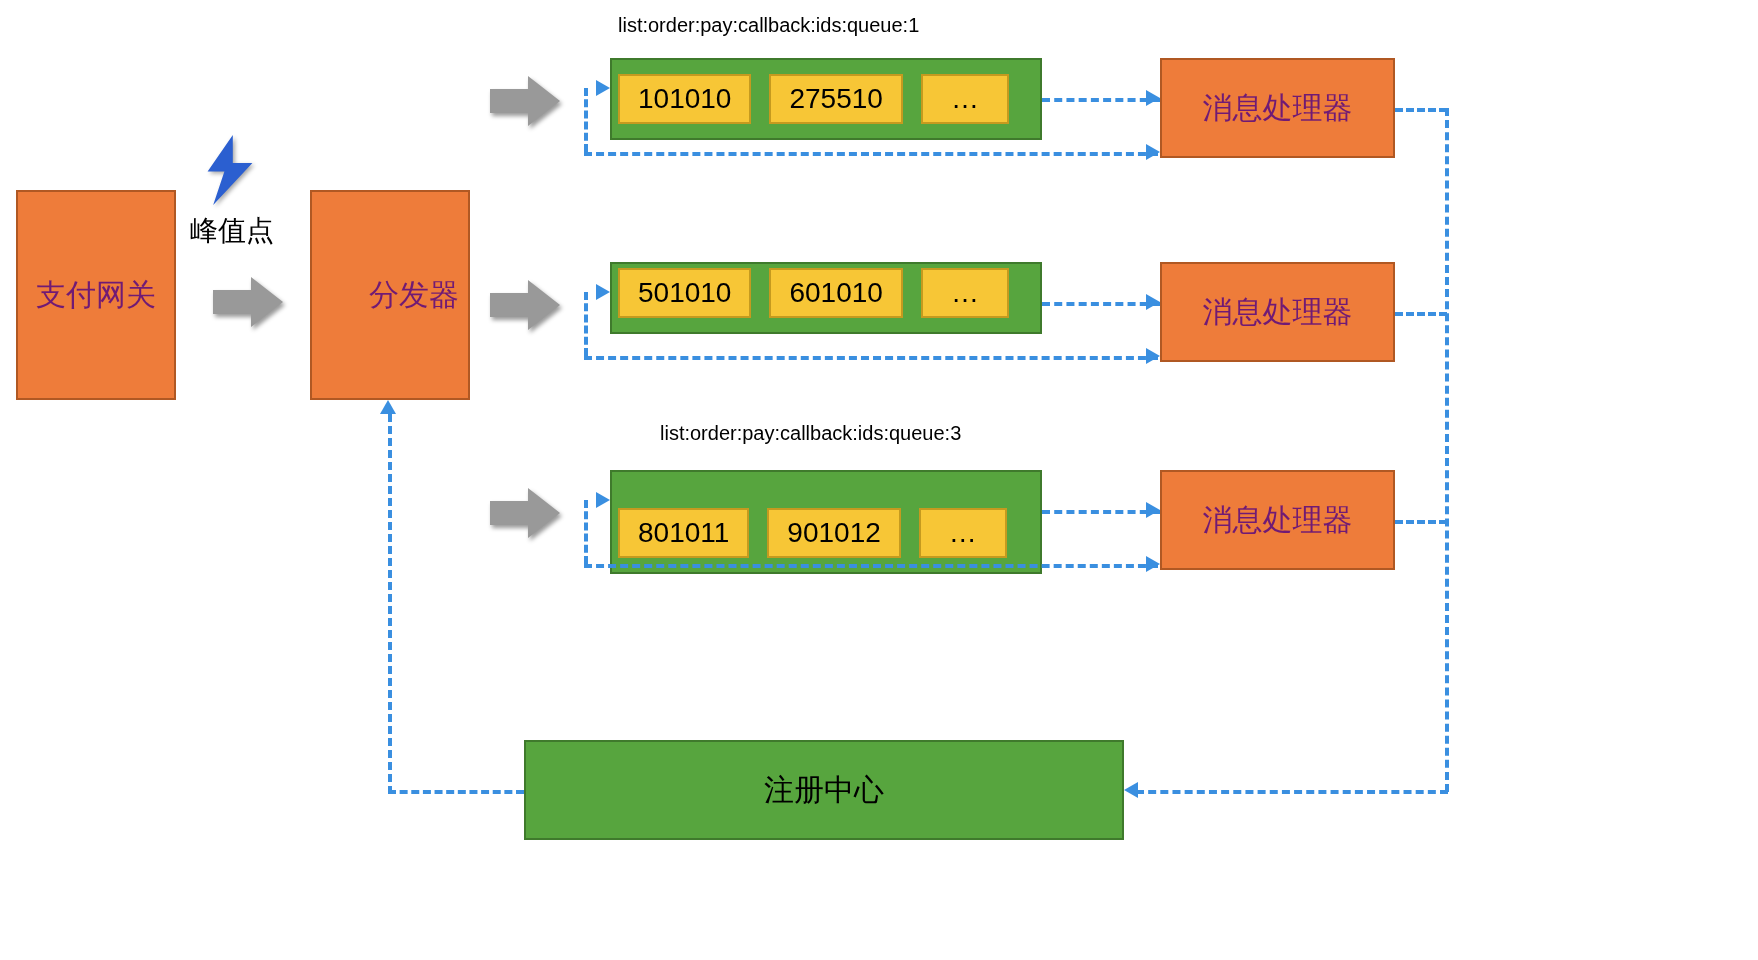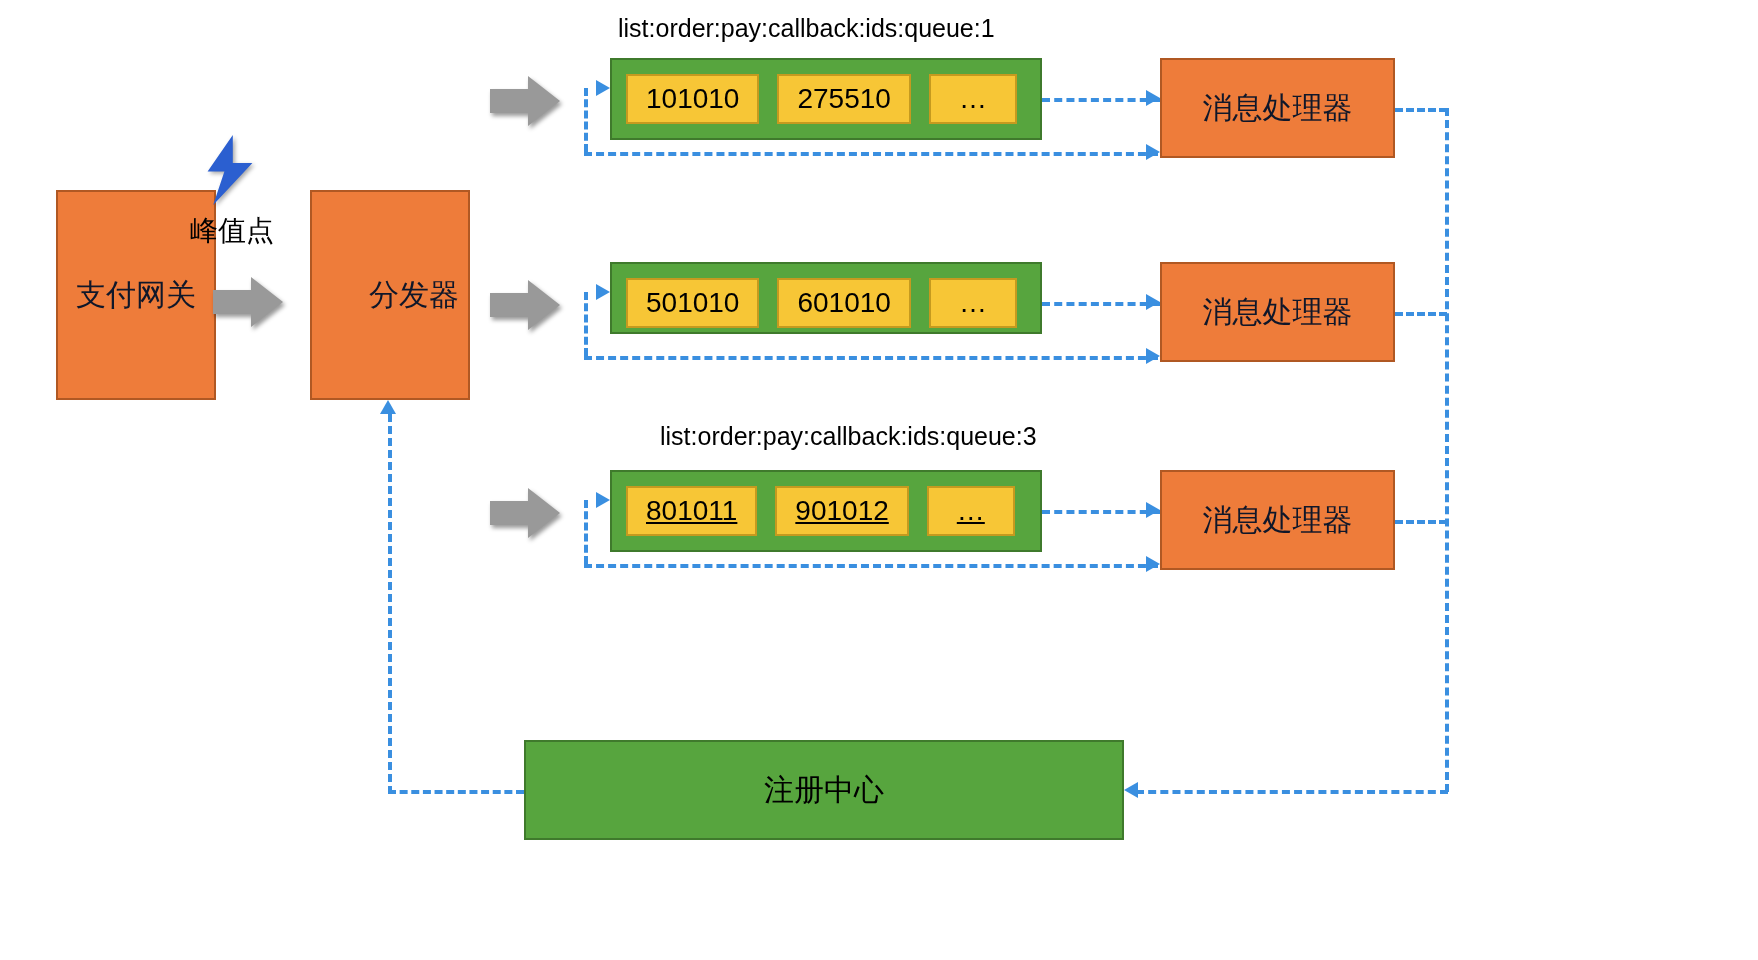--- a/index.html
+++ b/index.html
@@ -10,21 +10,21 @@
   }
   .canvas {
     position: relative;
     width: 1758px;
     height: 960px;
   }
   .box-orange {
     position: absolute;
     background: #ee7c3a;
     border: 2px solid #b05823;
-    color: #0f172a;
+    color: #701a75;
     display: flex;
     align-items: center;
     justify-content: center;
     font-size: 30px;
     box-sizing: border-box;
   }
   .box-green {
     position: absolute;
     background: #57a53e;
     border: 2px solid #3f7a2c;
@@ -33,40 +33,40 @@
     align-items: center;
     justify-content: center;
     color: #000;
     font-size: 30px;
   }
   .queue {
     position: absolute;
     background: #57a53e;
     border: 2px solid #3f7a2c;
     box-sizing: border-box;
-    padding: 14px 14px;
+    padding: 14px 6px;
     display: flex;
     gap: 18px;
-    align-items: flex-start;
+    align-items: flex-end;
   }
   .queue .item {
     background: #f7c636;
     border: 2px solid #c59a1f;
     height: 50px;
     display: flex;
     align-items: center;
     padding: 0 18px;
     font-size: 28px;
     color: #000;
     box-sizing: border-box;
   }
   .queue .item.dots { padding: 0 28px; font-size: 28px; }
   .queue-label {
     position: absolute;
-    font-size: 25px;
+    font-size: 20px;
     color: #000;
   }
   .caption {
     position: absolute;
     font-size: 28px;
     color: #000;
   }
   .arrow-big {
     position: absolute;
     color: #999999;
@@ -90,21 +90,21 @@
   }
   .tri.right  { border-top:8px solid transparent; border-bottom:8px solid transparent; border-left:14px solid #3a8fe0; }
   .tri.left   { border-top:8px solid transparent; border-bottom:8px solid transparent; border-right:14px solid #3a8fe0; }
   .tri.up     { border-left:8px solid transparent; border-right:8px solid transparent; border-bottom:14px solid #3a8fe0; }
 </style>
 </head>
 <body>
 
 <div class="canvas">
 
-  <div class="box-orange" style="left:16px; top:190px; width:160px; height:210px;margin-left:40px;">
+  <div class="box-orange" style="left:16px; top:190px; width:160px; height:210px;">
     <span>支付网关</span>
   </div>
 
   <div class="box-orange" style="left:310px; top:190px; width:160px; height:210px;padding-left:48px;">
     <span>分发器</span>
   </div>
 
   <div class="box-orange" style="left:1160px; top:58px; width:235px; height:100px;">
     <span>消息处理器</span>
   </div>
@@ -123,21 +123,21 @@
     <div class="item">275510</div>
     <div class="item dots">…</div>
   </div>
 
   <div class="queue" style="left:610px; top:262px; width:432px; height:72px;">
     <div class="item">501010</div>
     <div class="item">601010</div>
     <div class="item dots">…</div>
   </div>
 
-  <div class="queue" style="left:610px; top:470px; width:432px; height:82px;text-decoration:underline;">
+  <div class="queue" style="left:610px; top:470px; width:432px; height:104px;">
     <div class="item">801011</div>
     <div class="item">901012</div>
     <div class="item dots">…</div>
   </div>
 
   <div class="box-green" style="left:524px; top:740px; width:600px; height:100px;">
     <span>注册中心</span>
   </div>
 
   <div class="bolt" style="left:200px; top:135px;">

